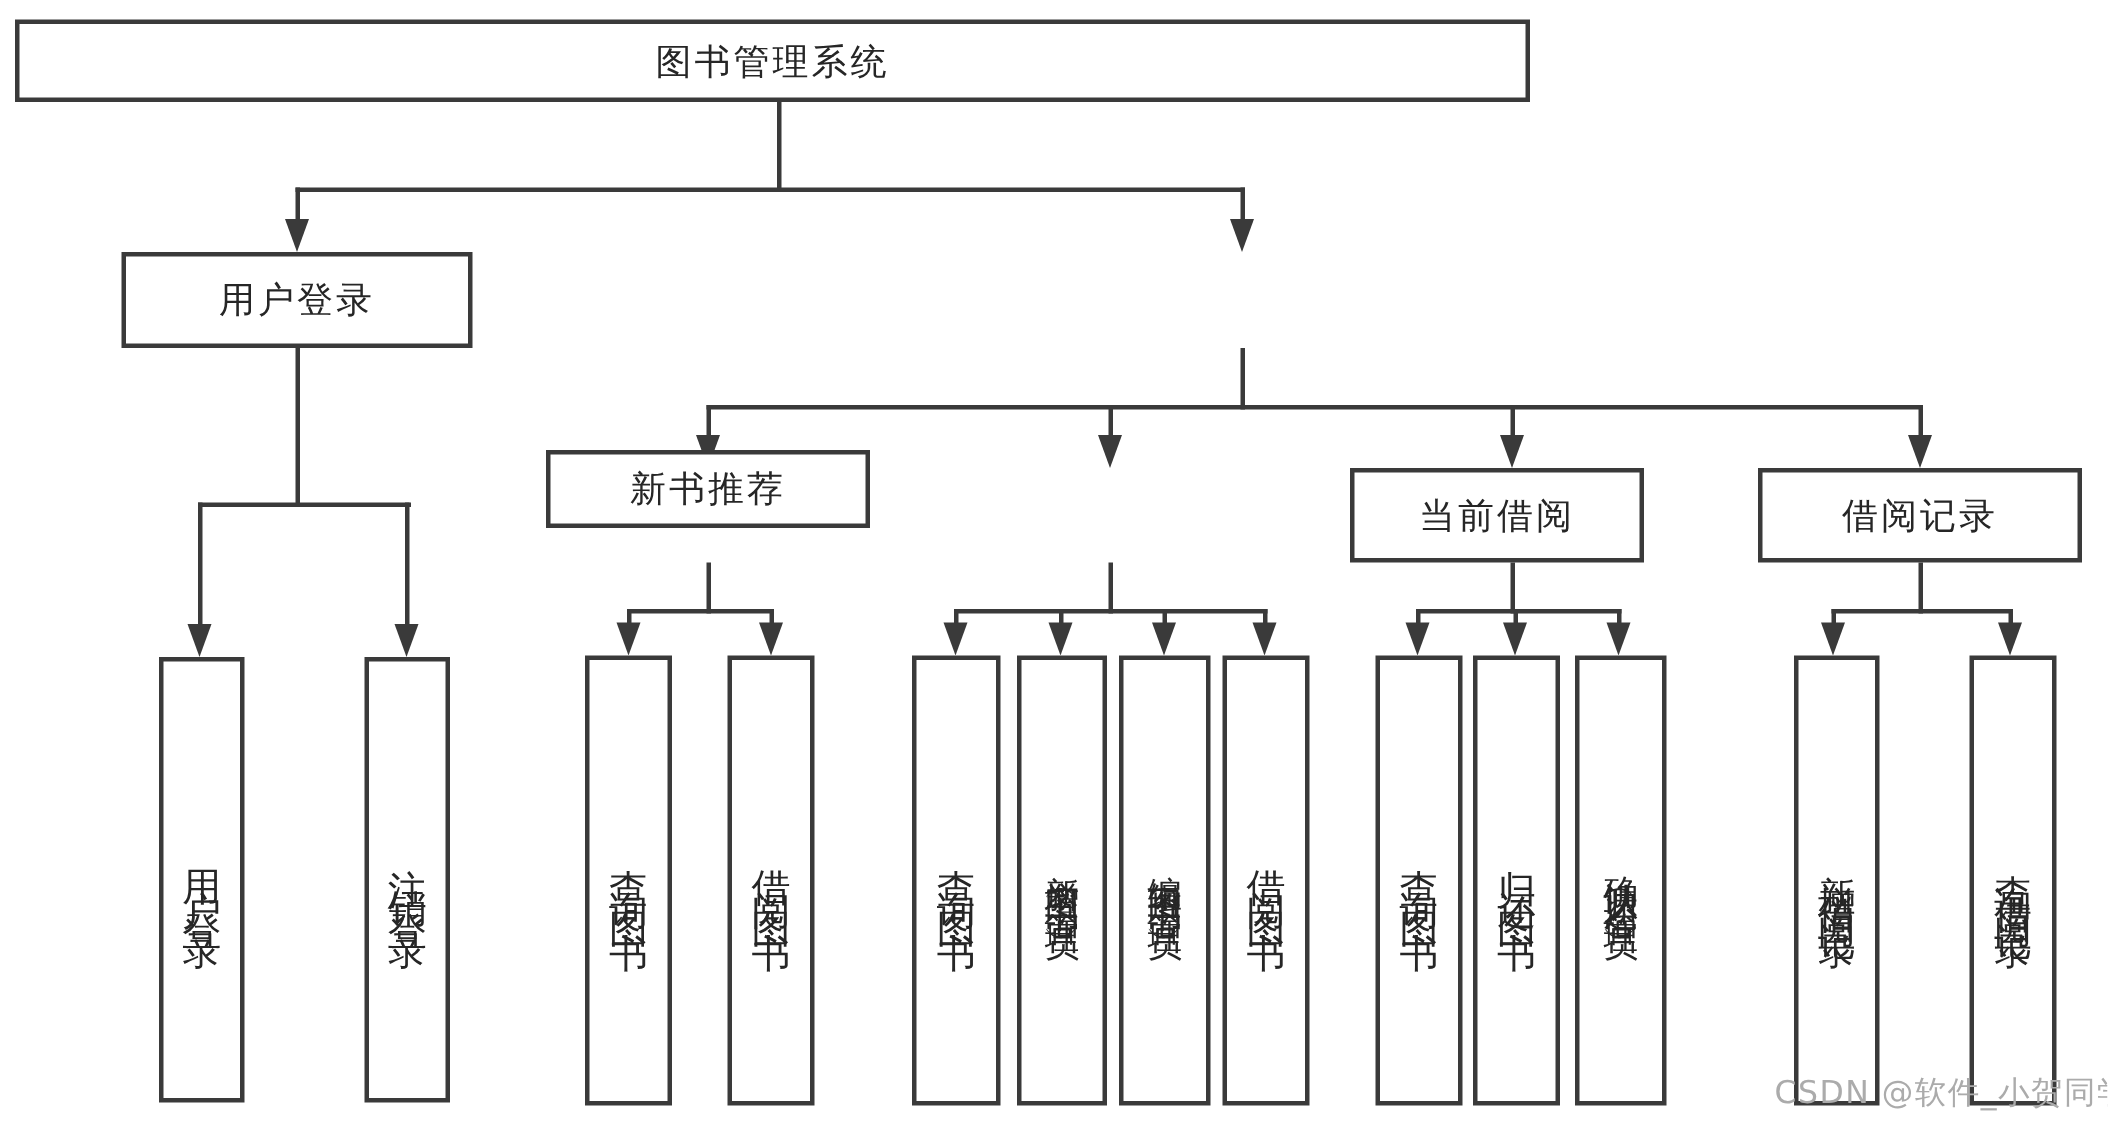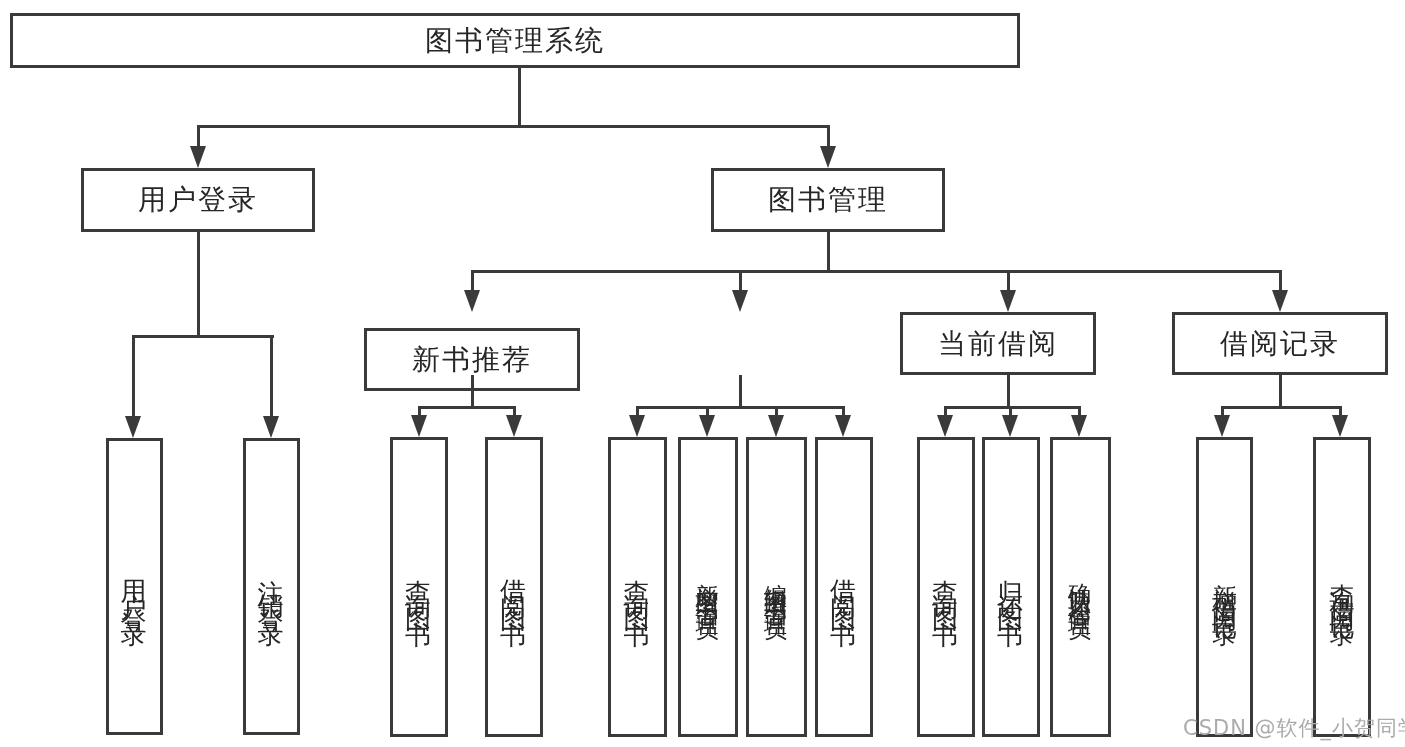--- a/index.html
+++ b/index.html
@@ -13,21 +13,21 @@
   .box{
     position:absolute;
     box-sizing:border-box;
     border:3px solid #3a3a3a;
     background:#ffffff;
     display:flex;
     align-items:center;
     justify-content:center;
     color:#262626;
   }
-  .h{font-size:28px;letter-spacing:2px;text-align:center;}
+  .h{font-size:24px;letter-spacing:2px;text-align:center;}
   .v span{
     writing-mode:vertical-rl;
     text-orientation:mixed;
     white-space:nowrap;
   }
   .vs4 span{font-size:26px;letter-spacing:14px;}
   .vs6 span{font-size:25px;letter-spacing:8px;}
   .vs9 span{font-size:23px;letter-spacing:5px;}
   .ln{position:absolute;background:#3a3a3a;}
   .ah{
@@ -57,23 +57,20 @@
   <div class="ln" style="left:518px;top:68px;width:3px;height:60px;"></div>
   <div class="ln" style="left:197px;top:125px;width:633px;height:3px;"></div>
   <div class="ln" style="left:197px;top:125px;width:3px;height:23px;"></div>
   <div class="ah" style="left:190px;top:146px;"></div>
   <div class="ln" style="left:827px;top:125px;width:3px;height:23px;"></div>
   <div class="ah" style="left:820px;top:146px;"></div>
 
   <div class="box h" style="left:81px;top:168px;width:234px;height:64px;">
     <span>用户登录</span>
   </div>
-  <div class="box h" style="left:711px;top:168px;width:234px;height:64px;">
-    <span>图书管理</span>
-  </div>
 
   <div class="ln" style="left:197px;top:232px;width:3px;height:106px;"></div>
   <div class="ln" style="left:132px;top:335px;width:142px;height:3px;"></div>
   <div class="ln" style="left:132px;top:335px;width:3px;height:81px;"></div>
   <div class="ah" style="left:125px;top:416px;"></div>
   <div class="ln" style="left:270px;top:335px;width:3px;height:81px;"></div>
   <div class="ah" style="left:263px;top:416px;"></div>
 
   <div class="box v vs4" style="left:106px;top:438px;width:57px;height:297px;">
     <span>用户登录</span>
@@ -86,21 +83,21 @@
   <div class="ln" style="left:471px;top:270px;width:811px;height:3px;"></div>
   <div class="ln" style="left:471px;top:270px;width:3px;height:21px;"></div>
   <div class="ah" style="left:464px;top:290px;"></div>
   <div class="ln" style="left:739px;top:270px;width:3px;height:21px;"></div>
   <div class="ah" style="left:732px;top:290px;"></div>
   <div class="ln" style="left:1007px;top:270px;width:3px;height:21px;"></div>
   <div class="ah" style="left:1000px;top:290px;"></div>
   <div class="ln" style="left:1279px;top:270px;width:3px;height:21px;"></div>
   <div class="ah" style="left:1272px;top:290px;"></div>
 
-  <div class="box h" style="left:364px;top:328px;width:216px;height:63px;">
+  <div class="box h" style="left:364px;top:300px;width:216px;height:52px;">
     <span>新书推荐</span>
   </div>
   <div class="box h" style="left:900px;top:312px;width:196px;height:63px;">
     <span>当前借阅</span>
   </div>
   <div class="box h" style="left:1172px;top:312px;width:216px;height:63px;">
     <span>借阅记录</span>
   </div>
 
   <div class="ln" style="left:471px;top:375px;width:3px;height:34px;"></div>

